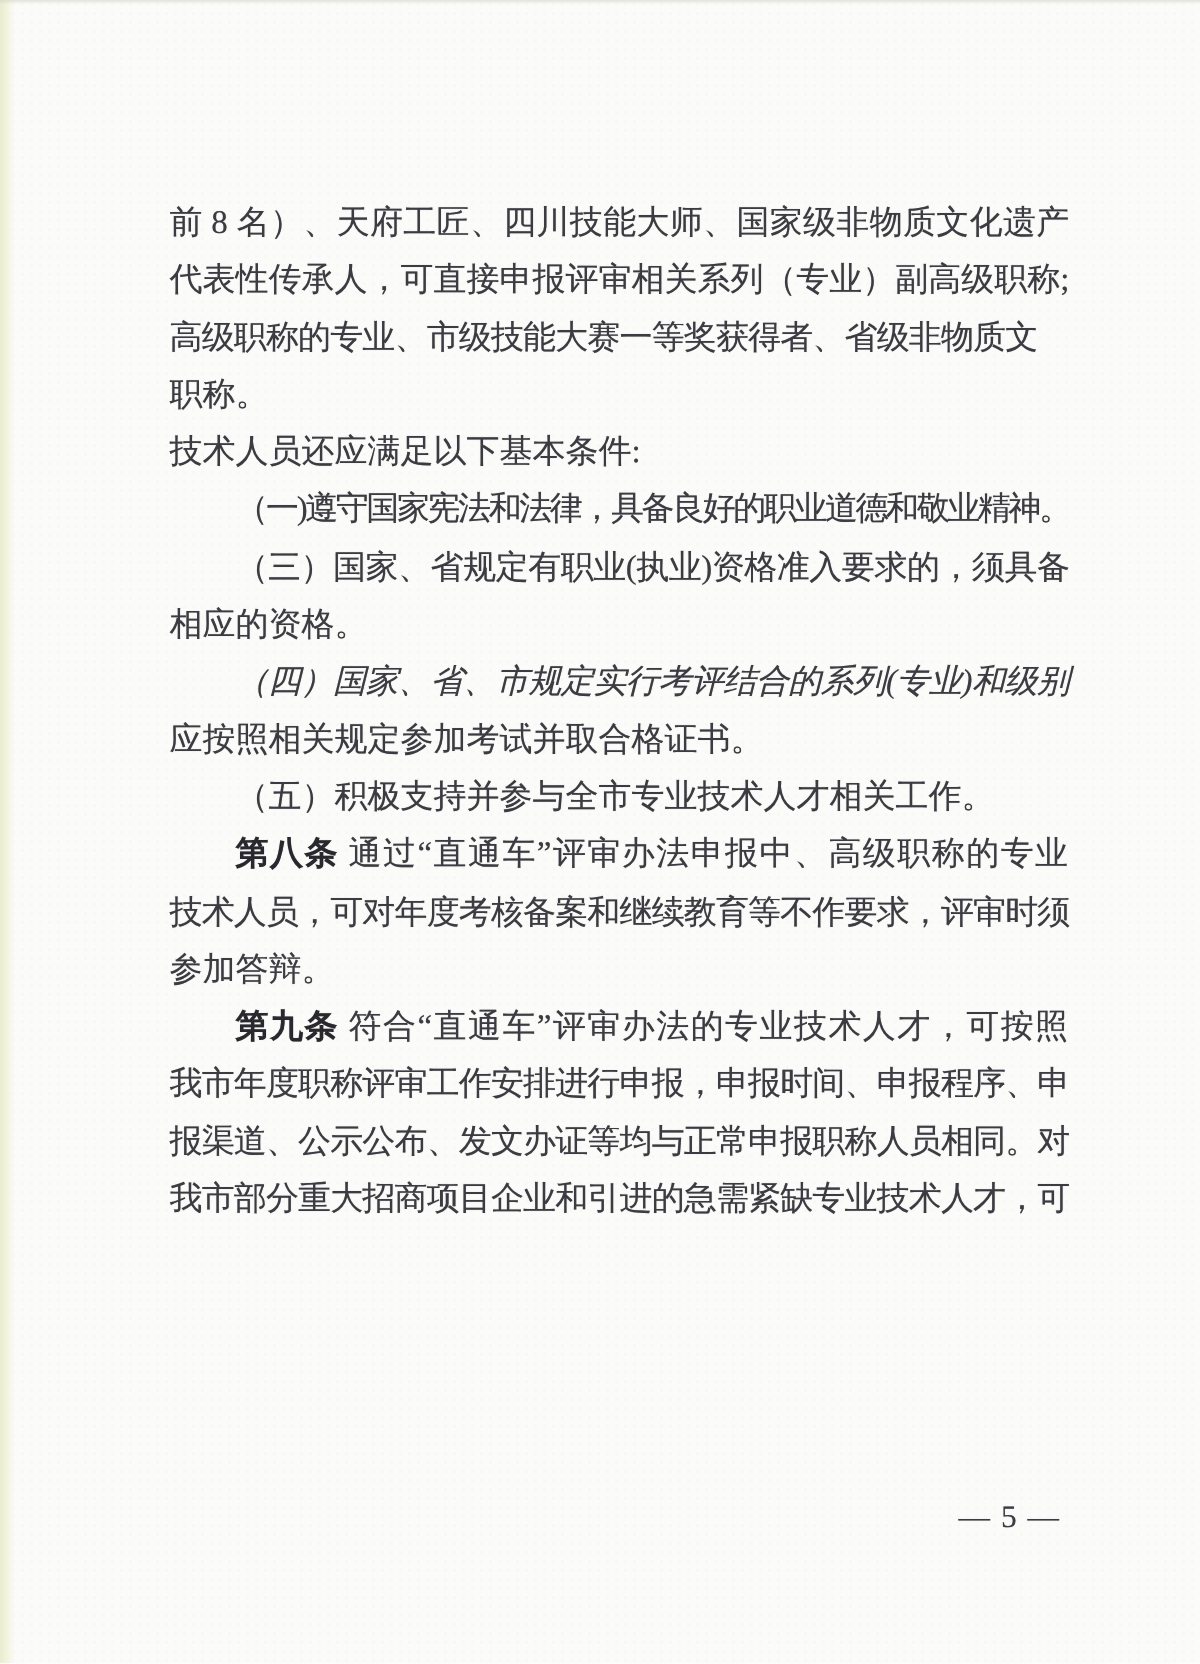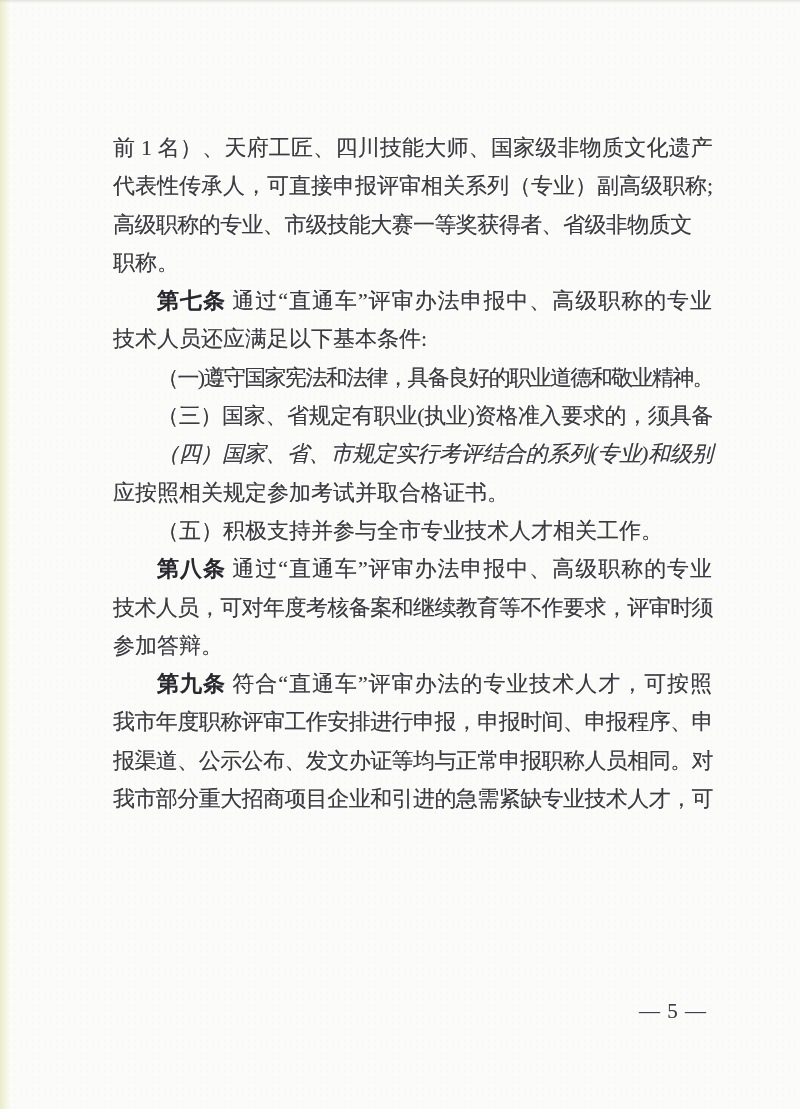--- a/index.html
+++ b/index.html
@@ -63,28 +63,28 @@
     text-shadow: 0 0 0.5px rgba(70,70,78,0.5);
   }
 </style>
 </head>
 <body>
 
 <div class="page">
   <div class="edge-left"></div>
   <div class="edge-top"></div>
   <main class="body-text">
-      <div class="line" style="padding-left: 0px;"><span class="inner" style="letter-spacing: 0.206897px;"><span>前 1 名）、天府工匠、四川技能大师、国家级非物质文化遗产</span></span></div>
+      <div class="line" style="padding-left: 0px;"><span class="inner" style="letter-spacing: 0.206897px;"><span>前 8 名）、天府工匠、四川技能大师、国家级非物质文化遗产</span></span></div>
       <div class="line" style="padding-left: 0px;"><span class="inner" style="letter-spacing: -0.00446429px;"><span>代表性传承人，可直接申报评审相关系列（专业）副高级职称;</span></span></div>
       <div class="line" style="padding-left: 0px;"><span class="inner" style="letter-spacing: -0.571429px;"><span>高级职称的专业、市级技能大赛一等奖获得者、省级非物质文</span></span></div>
       <div class="line" style="padding-left: 0px;"><span class="inner"><span>职称。</span></span></div>
-      <div class="line" style="padding-left: 44px;"><span class="inner" style="letter-spacing: 0.960337px;"><span class="bold">第七条</span><span> 通过“直通车”评审办法申报中、高级职称的专业</span></span></div>
       <div class="line" style="padding-left: 0px;"><span class="inner"><span>技术人员还应满足以下基本条件:</span></span></div>
       <div class="line" style="padding-left: 44px;"><span class="inner" style="letter-spacing: -1.61886px;"><span>（一)遵守国家宪法和法律，具备良好的职业道德和敬业精神。</span></span></div>
       <div class="line" style="padding-left: 44px;"><span class="inner" style="letter-spacing: -0.320602px;"><span>（三）国家、省规定有职业(执业)资格准入要求的，须具备</span></span></div>
+      <div class="line" style="padding-left: 0px;"><span class="inner"><span>相应的资格。</span></span></div>
       <div class="line" style="padding-left: 44px;"><span class="inner" style="letter-spacing: -0.320602px; font-style: italic;"><span>（四）国家、省、市规定实行考评结合的系列(专业)和级别</span></span></div>
       <div class="line" style="padding-left: 0px;"><span class="inner"><span>应按照相关规定参加考试并取合格证书。</span></span></div>
       <div class="line" style="padding-left: 44px;"><span class="inner"><span>（五）积极支持并参与全市专业技术人才相关工作。</span></span></div>
       <div class="line" style="padding-left: 44px;"><span class="inner" style="letter-spacing: 0.960337px;"><span class="bold">第八条</span><span> 通过“直通车”评审办法申报中、高级职称的专业</span></span></div>
       <div class="line" style="padding-left: 0px;"><span class="inner" style="letter-spacing: -0.571429px;"><span>技术人员，可对年度考核备案和继续教育等不作要求，评审时须</span></span></div>
       <div class="line" style="padding-left: 0px;"><span class="inner"><span>参加答辩。</span></span></div>
       <div class="line" style="padding-left: 44px;"><span class="inner" style="letter-spacing: 0.960337px;"><span class="bold">第九条</span><span> 符合“直通车”评审办法的专业技术人才，可按照</span></span></div>
       <div class="line" style="padding-left: 0px; text-align: center;"><span class="inner" style="letter-spacing: -0.571429px;"><span>我市年度职称评审工作安排进行申报，申报时间、申报程序、申</span></span></div>
       <div class="line" style="padding-left: 0px;"><span class="inner" style="letter-spacing: -0.571429px;"><span>报渠道、公示公布、发文办证等均与正常申报职称人员相同。对</span></span></div>
       <div class="line" style="padding-left: 0px;"><span class="inner" style="letter-spacing: -0.571429px;"><span>我市部分重大招商项目企业和引进的急需紧缺专业技术人才，可</span></span></div>

